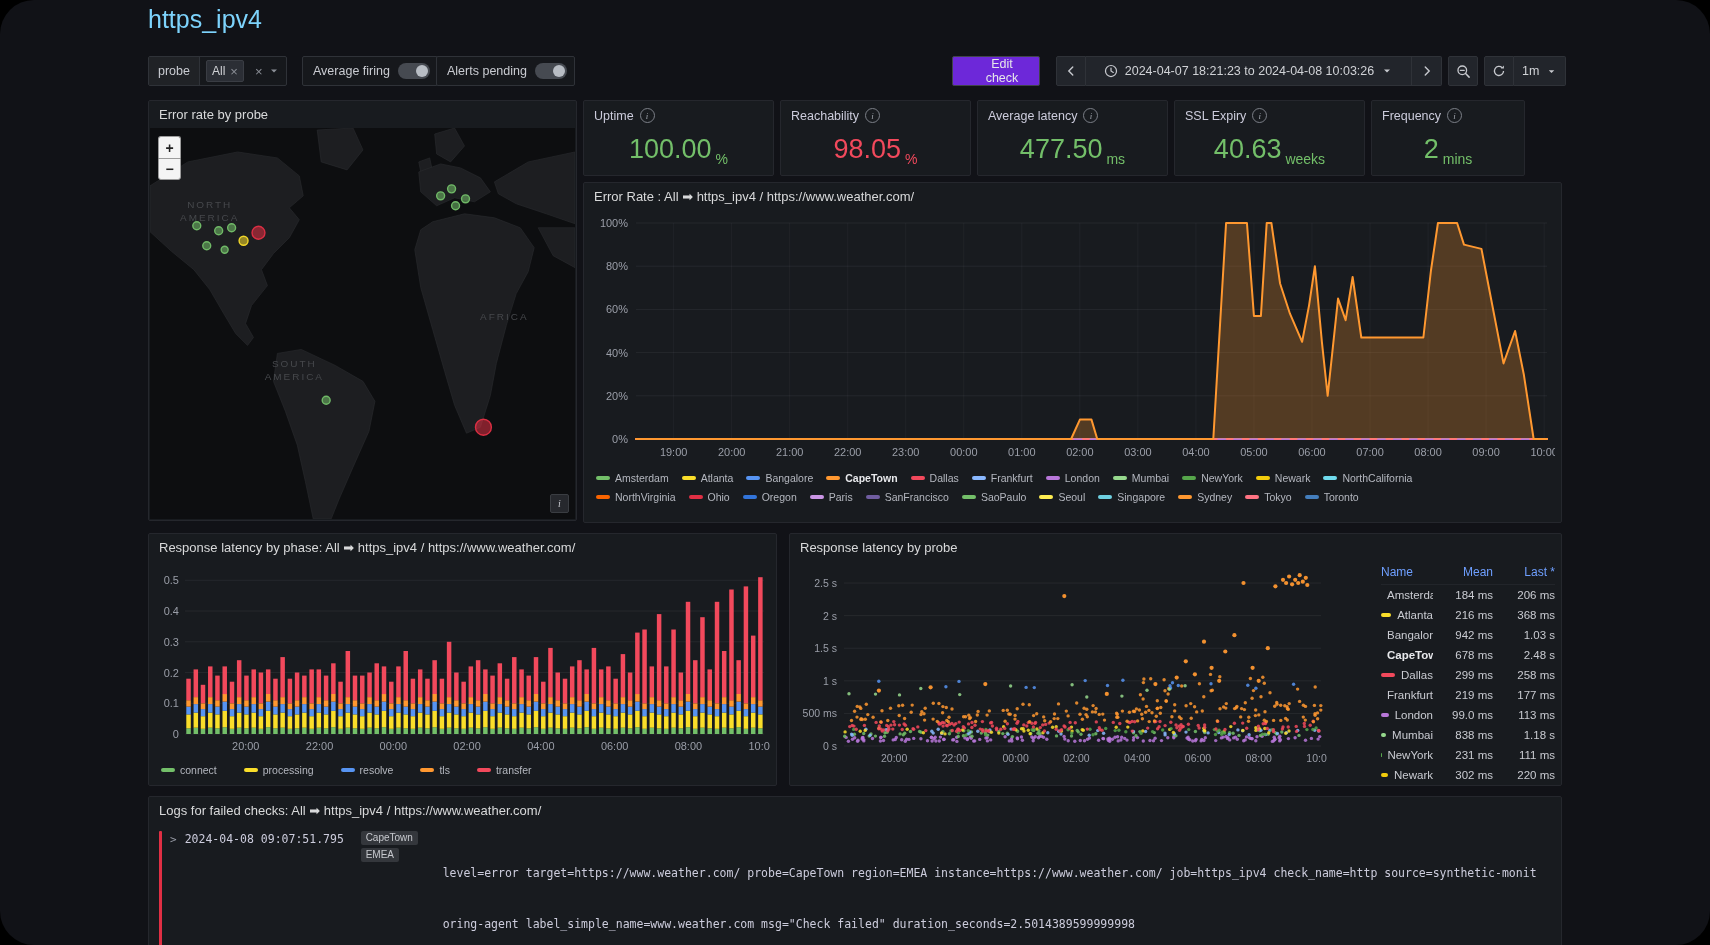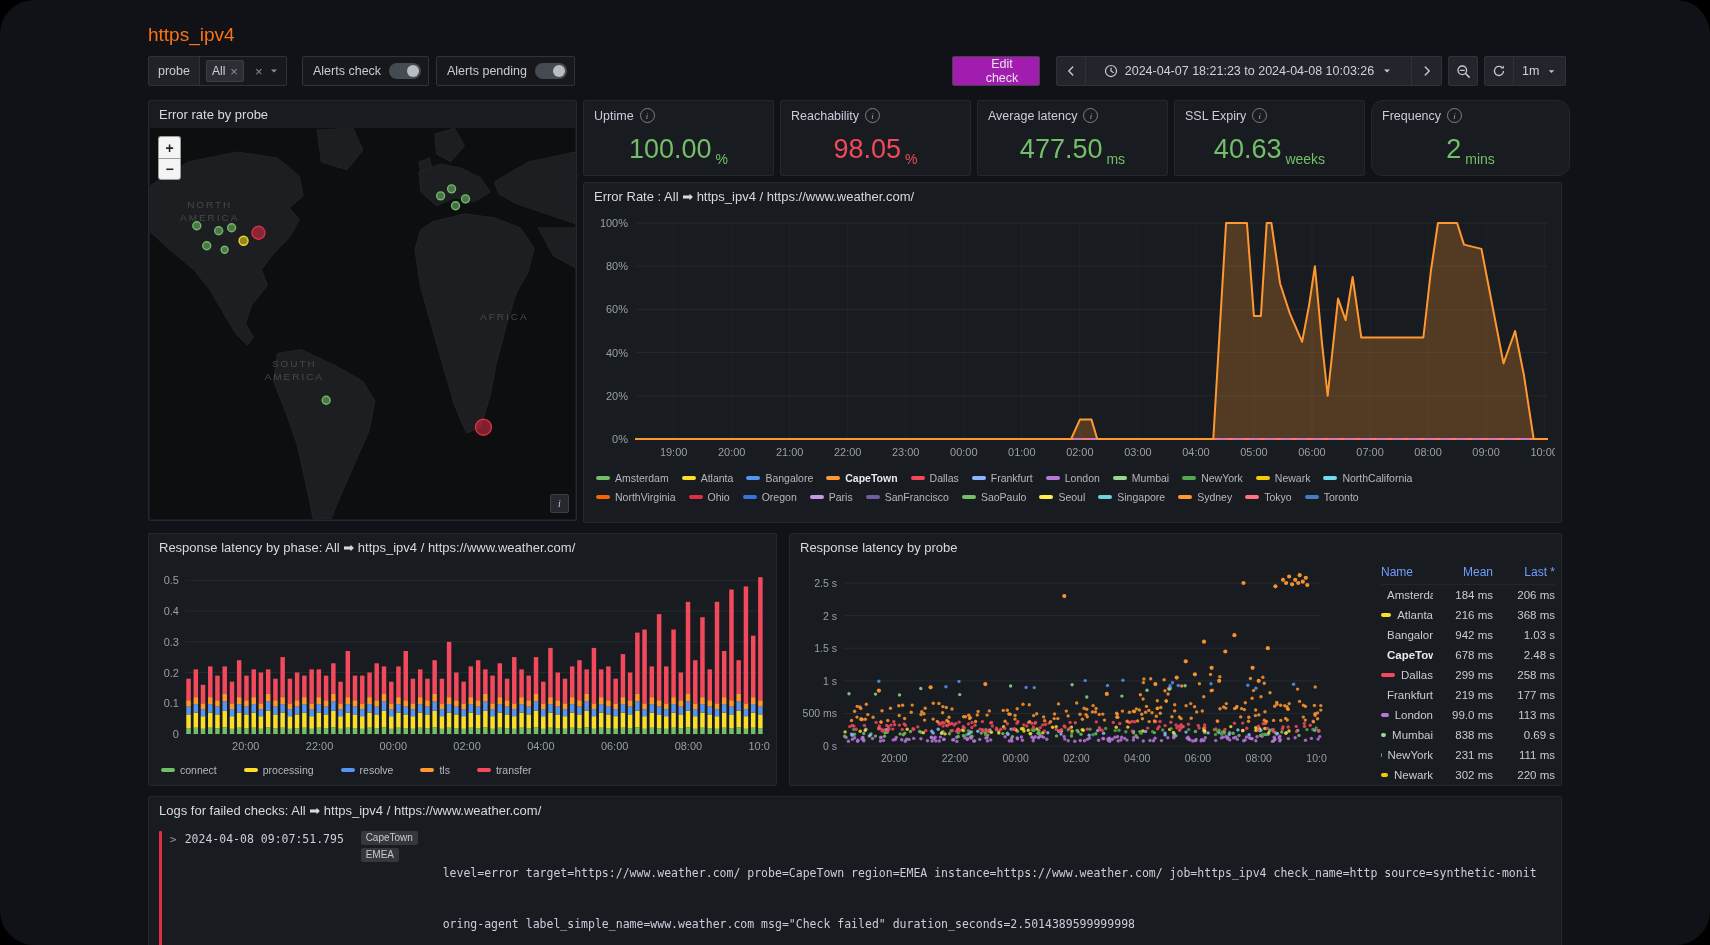--- a/index.html
+++ b/index.html
@@ -1,35 +1,35 @@
 <!DOCTYPE html>
 <html><head>
 <meta charset="utf-8">
 <style>
   html,body{margin:0;padding:0;background:#000;}
   body{width:1710px;height:945px;overflow:hidden;font-family:"Liberation Sans",sans-serif;}
   .frame{position:relative;width:1710px;height:945px;background:#111217;border-radius:34px;overflow:hidden;}
   .abs{position:absolute;}
   svg text{font-family:"Liberation Sans",sans-serif;}
 
-  .page-title{left:148px;top:24px;font-size:19px;font-weight:500;color:#f97316;}
+  .page-title{left:148px;top:5px;font-size:25px;font-weight:500;color:#7dd3fc;}
 
   
   .filter-box{display:flex;align-items:center;height:30px;border:1px solid #2f3238;border-radius:2px;background:#16181c;box-sizing:border-box;}
   .filter-label{padding:0 9px;background:#202226;height:28px;display:flex;align-items:center;border-right:1px solid #2f3238;color:#c9cbd1;font-size:12.5px;}
   .filter-chip{margin:0 6px;background:#2b2e35;border:1px solid #3a3d44;border-radius:2px;padding:0 5px;font-size:12px;color:#d0d2d6;display:flex;gap:5px;align-items:center;height:20px;}
   .chip-x,.clear-x{color:#8b8f97;font-size:13px;cursor:pointer;}
   .clear-x{margin:0 5px;}
   .caret{display:flex;align-items:center;margin-right:6px;}
   .tog-label{padding:0 8px 0 10px;color:#c9cbd1;font-size:12.5px;}
   .switch{width:32px;height:16px;border-radius:8px;background:#464a51;position:relative;margin-right:7px;}
   .switch::after{content:"";position:absolute;right:2px;top:2px;width:12px;height:12px;border-radius:50%;background:#b8bdc4;}
 
   .btn{display:inline-flex;align-items:center;justify-content:center;gap:7px;height:30px;background:#22252b;border:1px solid #2f3238;border-radius:2px;color:#d0d2d6;font-size:12.5px;padding:0 10px;box-sizing:border-box;cursor:pointer;}
-  .btn-solid{background:#a21caf;border-color:#41444b;font-weight:500;color:#e6e7ea;padding-left:22px;}
+  .btn-solid{background:#6d28d9;border-color:#41444b;font-weight:500;color:#e6e7ea;padding-left:22px;}
   .group{display:flex;}
   .group .btn{border-radius:0;border-left-width:0;}
   .group .btn:first-child{border-radius:2px 0 0 2px;border-left-width:1px;}
   .group .btn:last-child{border-radius:0 2px 2px 0;}
   .icon-btn{width:30px;padding:0;}
 
   
   .panel{position:absolute;background:#181b1f;border:1px solid #25272d;border-radius:2px;box-sizing:border-box;}
   .panel-title{position:absolute;left:10px;top:6px;font-size:13px;font-weight:500;color:#d8d9da;white-space:nowrap;z-index:3;}
 
@@ -92,21 +92,21 @@
     </span>
     <span class="clear-x">×</span>
     <span class="caret">
         <svg width="12" height="12" viewBox="0 0 16 16">
           <path d="M4 6l4 4 4-4z" fill="#8b8f97"></path>
         </svg>
       </span>
   </div>
 
   <div class="abs filter-box" style="left:302px;top:56px;">
-    <span class="tog-label">Alerts check</span>
+    <span class="tog-label">Average firing</span>
     <span class="switch"></span>
   </div>
 
   <div class="abs filter-box" style="left:436px;top:56px;">
     <span class="tog-label">Alerts pending</span>
     <span class="switch"></span>
   </div>
 
   <button class="abs btn btn-solid" style="left:952px;top:56px;width:88px;">Edit check</button>
 
@@ -240,21 +240,21 @@
   <div class="panel stat-card" style="left:1174px;">
     <div class="stat-head">
         <span>SSL Expiry</span>
         <span class="info-i">i</span>
       </div>
     <div class="stat-value-row">
         <span class="stat-num" style="color: rgb(115, 191, 105);">40.63</span>
         <span class="stat-unit" style="color: rgb(115, 191, 105);">weeks</span>
       </div>
   </div>
-  <div class="panel stat-card" style="left:1371px;width:199px;border-radius:12px;">
+  <div class="panel stat-card" style="left:1371px;width:154px;">
     <div class="stat-head">
         <span>Frequency</span>
         <span class="info-i">i</span>
       </div>
     <div class="stat-value-row">
         <span class="stat-num" style="color: rgb(115, 191, 105);">2</span>
         <span class="stat-unit" style="color: rgb(115, 191, 105);">mins</span>
       </div>
   </div>
 
@@ -1675,21 +1675,21 @@
             </span>
             <span class="pt-num">99.0 ms</span>
             <span class="pt-num">113 ms</span>
           </div>
           <div class="pt-row">
             <span class="pt-name">
               <span class="lg-mark" style="background: rgb(150, 217, 141);"></span>
               <span>Mumbai</span>
             </span>
             <span class="pt-num">838 ms</span>
-            <span class="pt-num">0.69 s</span>
+            <span class="pt-num">1.18 s</span>
           </div>
           <div class="pt-row">
             <span class="pt-name">
               <span class="lg-mark" style="background: rgb(86, 166, 75);"></span>
               <span>NewYork</span>
             </span>
             <span class="pt-num">231 ms</span>
             <span class="pt-num">111 ms</span>
           </div>
           <div class="pt-row">

